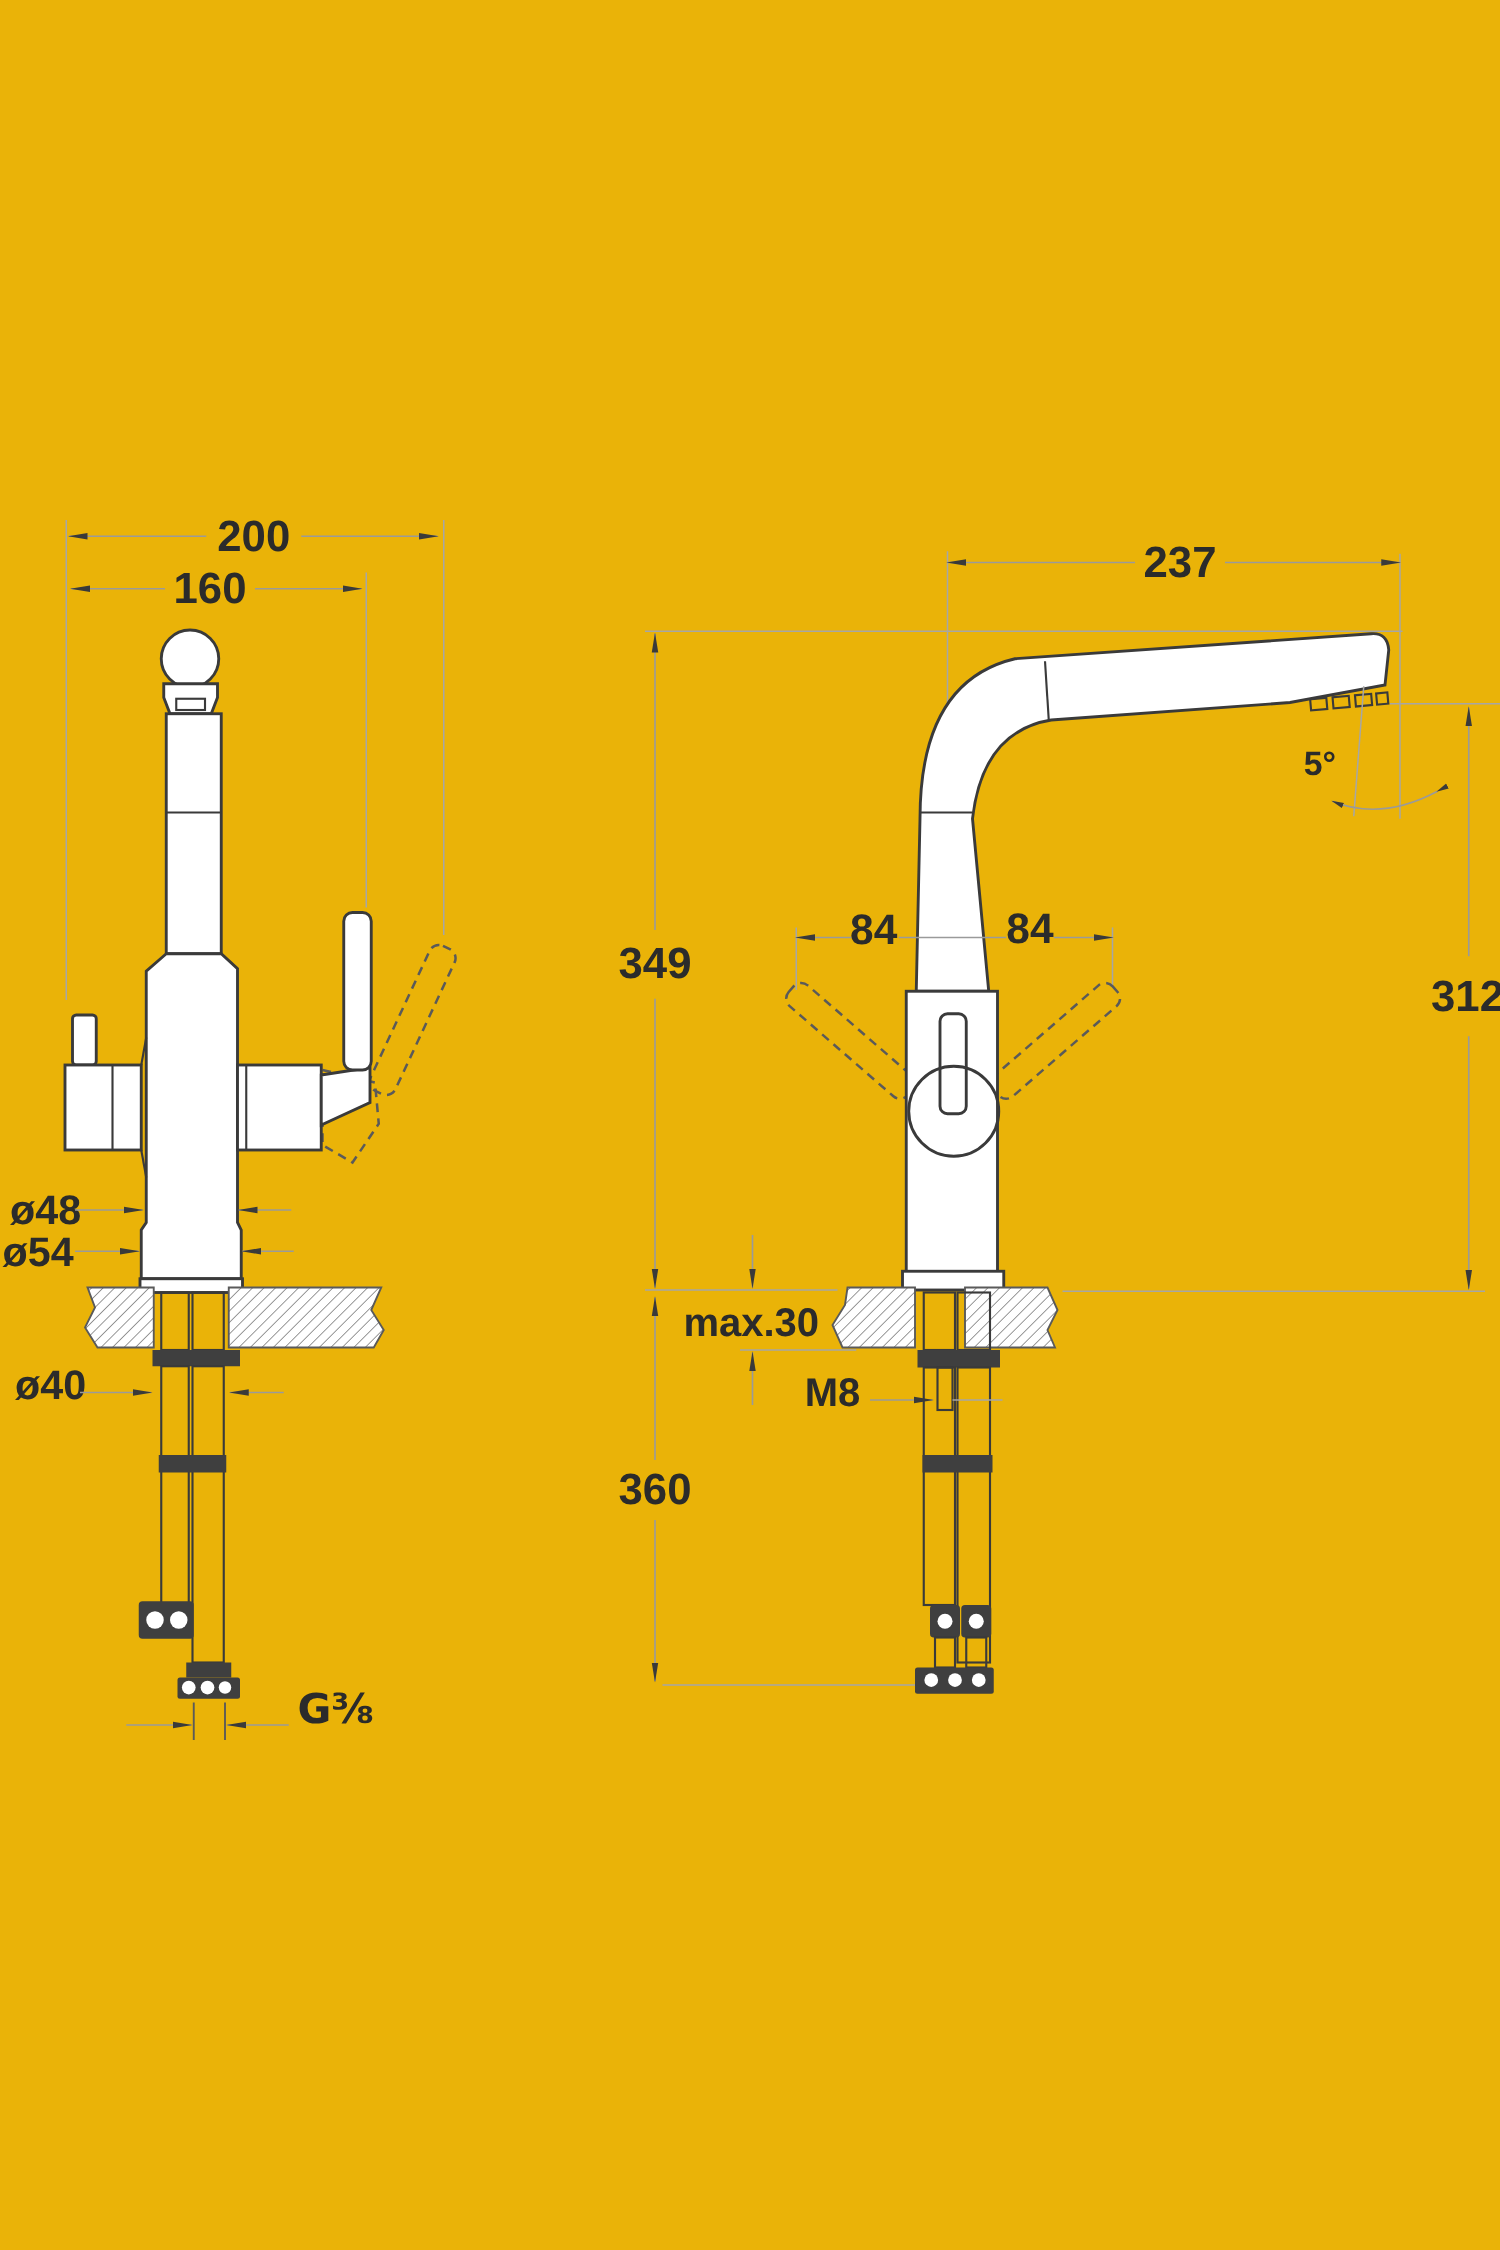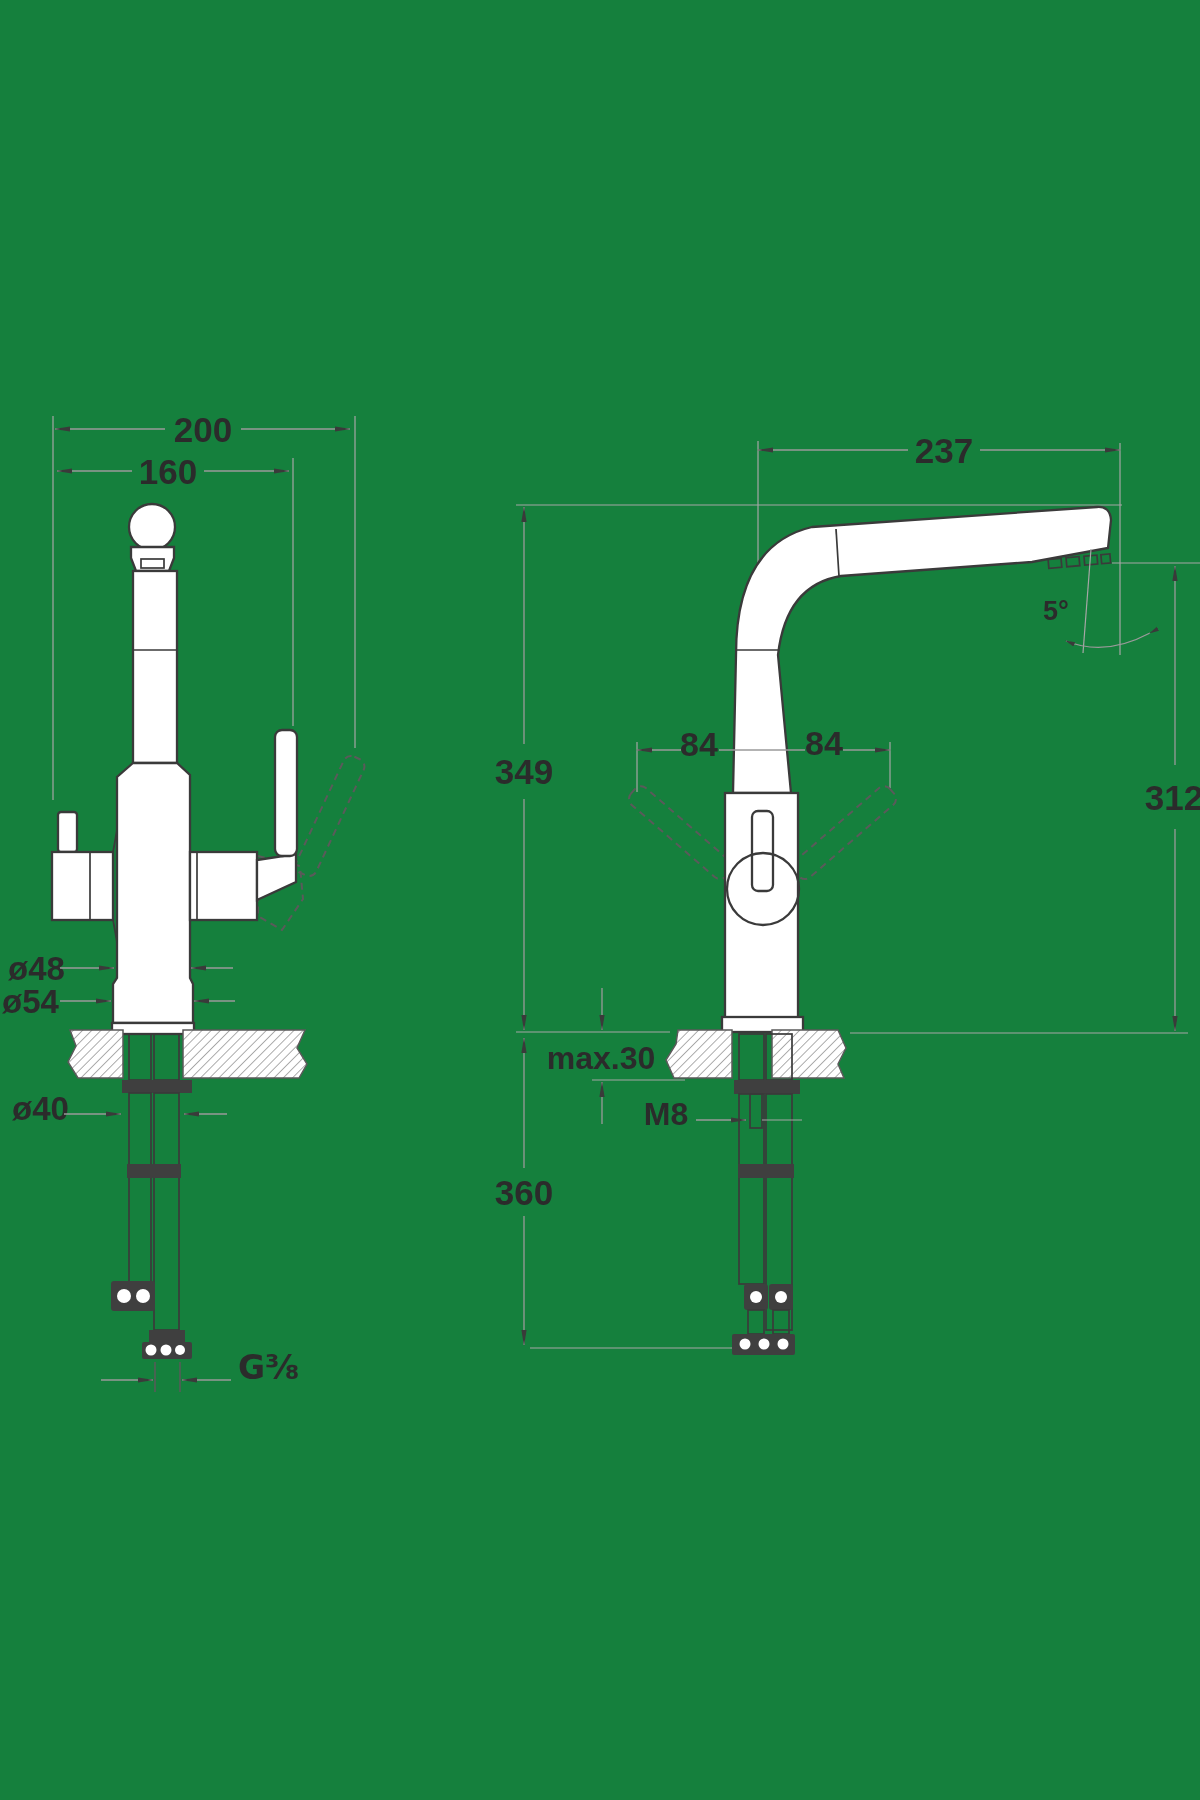--- a/index.html
+++ b/index.html
@@ -1,16 +1,16 @@
 <!DOCTYPE html>
 <html><head>
 <meta charset="utf-8">
 <style>
   html,body{margin:0;padding:0;background:#ffffff;}
-  .page{position:relative;width:1200px;height:1800px;background:#15803d;overflow:hidden;}
+  .page{position:relative;width:1200px;height:1800px;background:#eab308;overflow:hidden;}
   svg{position:absolute;left:0;top:0;}
   text{font-family:"Liberation Sans",sans-serif;font-weight:bold;fill:#2b2b2b;}
   .dimtxt{font-size:35px;}
   .dimtxt-sm{font-size:34px;}
   .diatxt{font-size:33px;}
   .notetxt{font-size:32px;}
   .angtxt{font-size:27px;}
   .fractxt{font-family:"DejaVu Sans","Liberation Sans",sans-serif;font-size:33px;}
   .outline{stroke:#3a3a3a;stroke-width:2.3;fill:#ffffff;}
   .outline-n{stroke:#3a3a3a;stroke-width:2.3;fill:none;}

